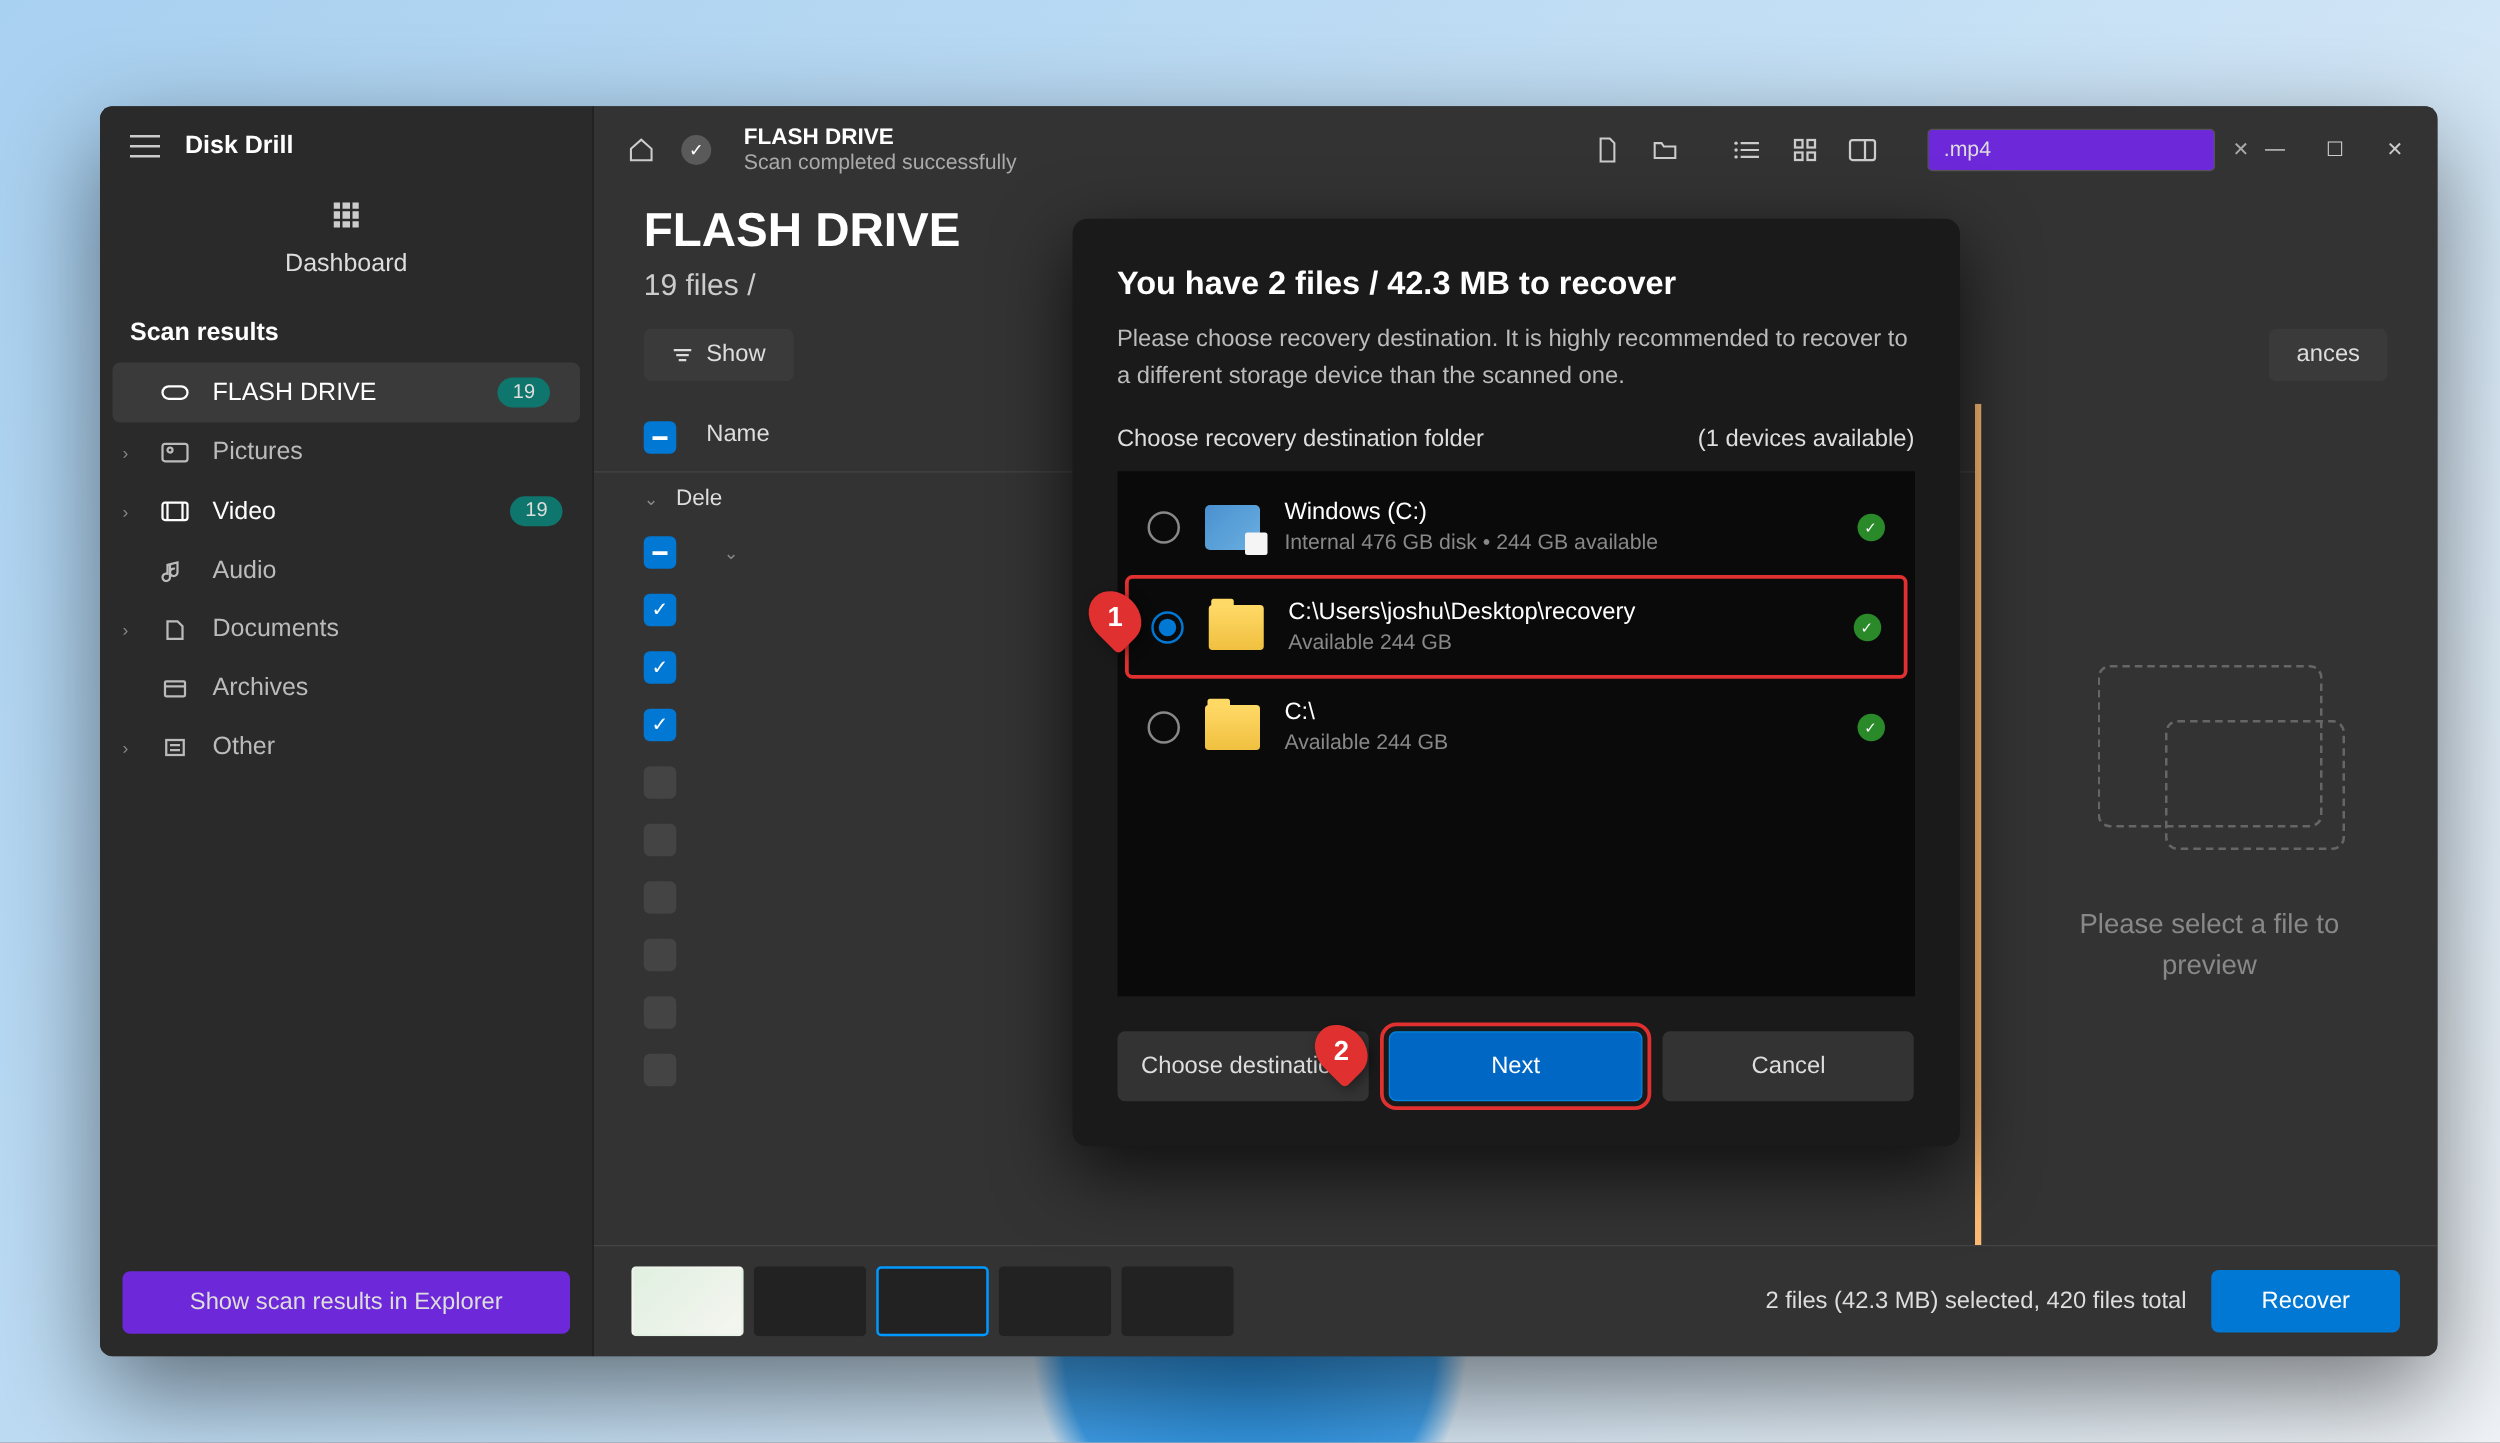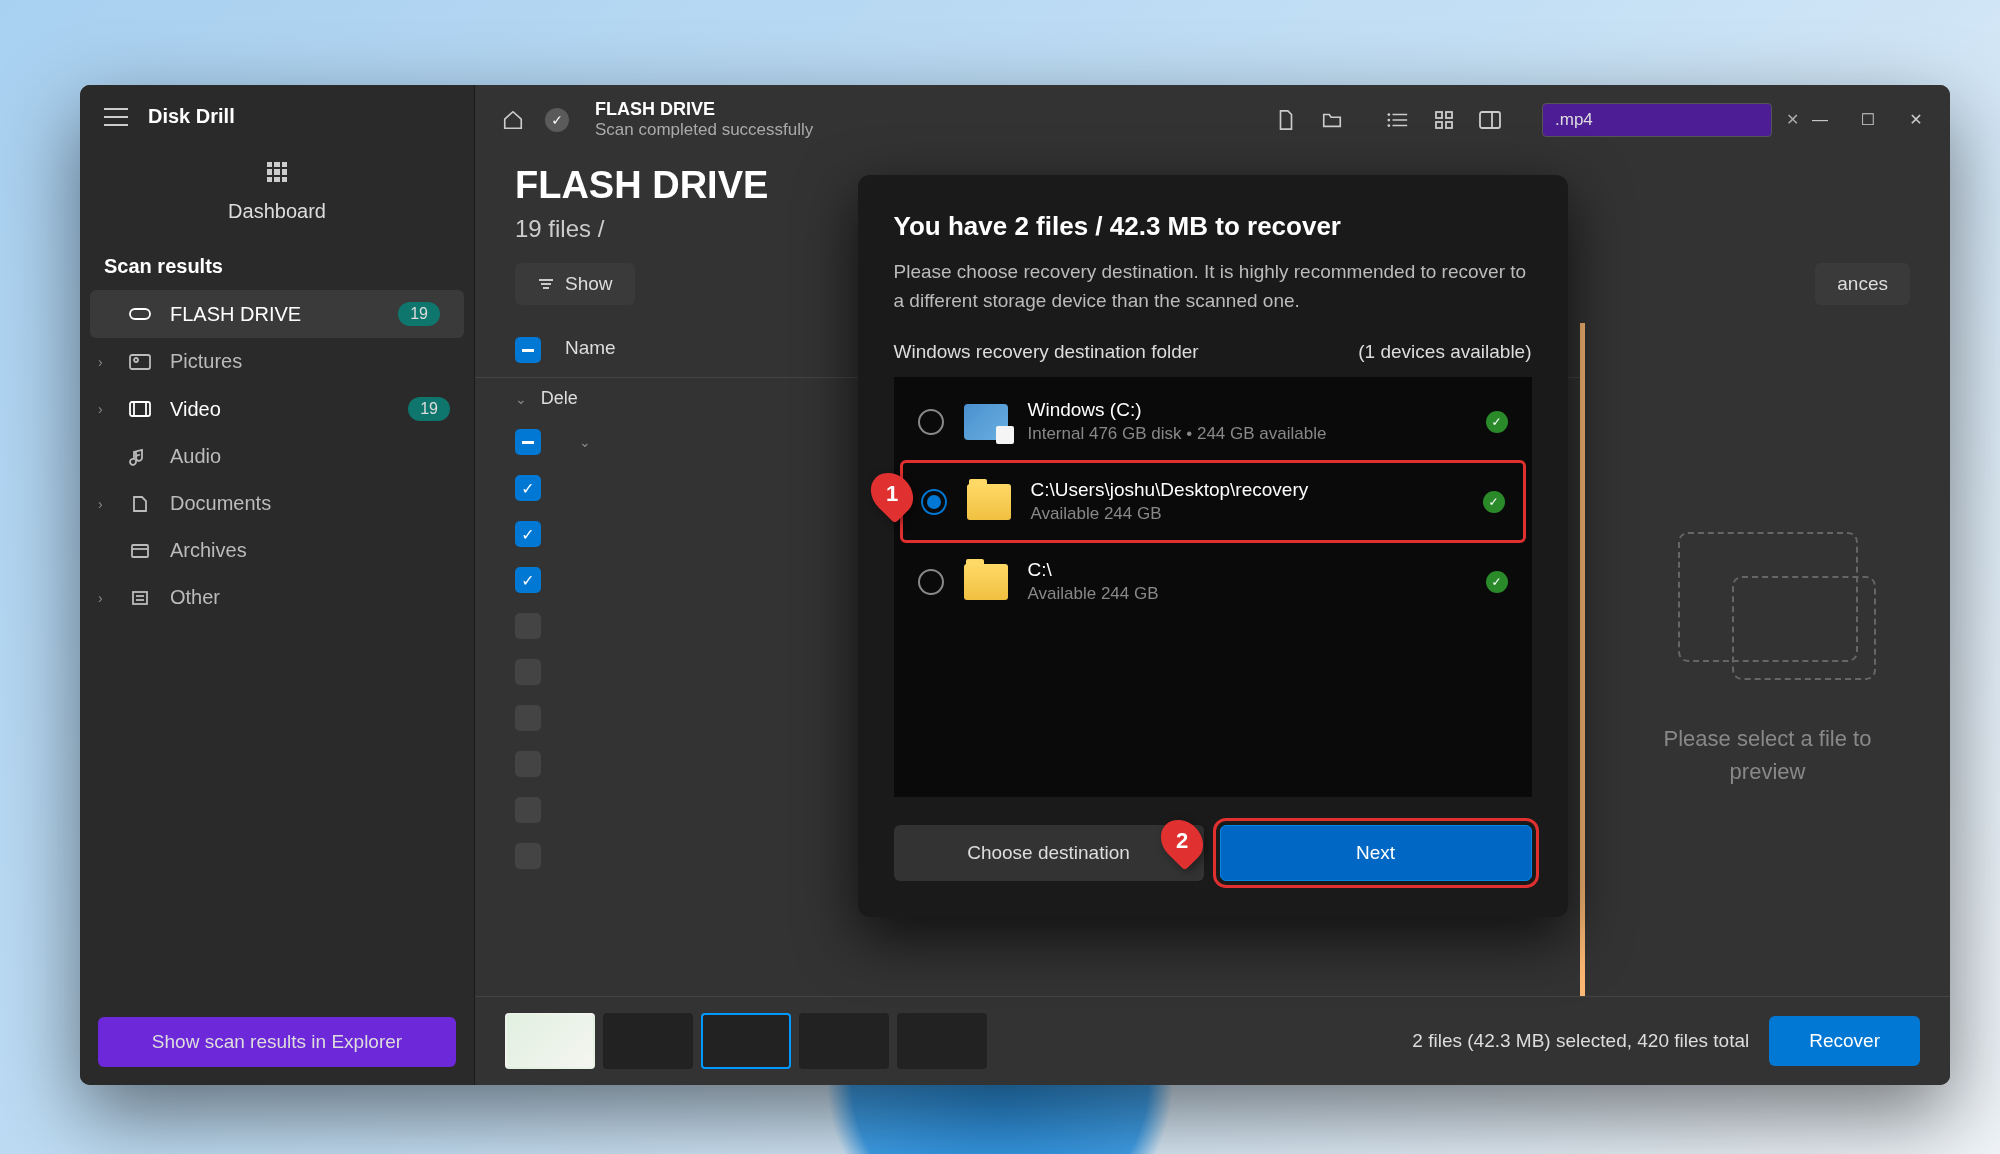--- a/index.html
+++ b/index.html
@@ -25,21 +25,21 @@
 .footer-btn { width: 100%; background: #6d28d9; color: #ddd; border: none; padding: 14px; font-size: 19px; border-radius: 6px; cursor: pointer; }
 .main { flex: 1; background: #333; display: flex; flex-direction: column; position: relative; }
 .toolbar { display: flex; align-items: center; padding: 14px 24px; gap: 18px; }
 .tb-icon { width: 28px; height: 28px; display: flex; align-items: center; justify-content: center; color: #ccc; cursor: pointer; font-size: 18px; }
 .tb-check { width: 24px; height: 24px; border-radius: 50%; background: #5a5a5a; display: flex; align-items: center; justify-content: center; color: #fff; font-size: 14px; }
 .header-text { display: flex; flex-direction: column; margin-left: 8px; }
 .header-title { color: #fff; font-size: 18px; font-weight: 600; }
 .header-sub { color: #aaa; font-size: 17px; }
 .tb-spacer { flex: 1; }
 .tb-group { display: flex; gap: 18px; align-items: center; }
-.search-box { display: flex; align-items: center; background: #4c1d95; border: 1px solid #555; border-radius: 4px; padding: 6px 12px; gap: 10px; width: 230px; }
+.search-box { display: flex; align-items: center; background: #6d28d9; border: 1px solid #555; border-radius: 4px; padding: 6px 12px; gap: 10px; width: 230px; }
 .search-box input { background: none; border: none; color: #ddd; font-size: 17px; outline: none; flex: 1; }
 .search-box .clear { color: #aaa; cursor: pointer; font-size: 16px; }
 .win-controls { display: flex; gap: 28px; margin-left: 20px; }
 .win-btn { width: 20px; height: 20px; color: #ccc; cursor: pointer; display: flex; align-items: center; justify-content: center; font-size: 16px; }
 .content-header { padding: 10px 40px 20px; }
 .drive-title { color: #fff; font-size: 38px; font-weight: 600; }
 .drive-sub { color: #ccc; font-size: 24px; margin-top: 8px; }
 .filter-bar { padding: 0 40px 18px; display: flex; gap: 14px; }
 .filter-btn { background: #3a3a3a; color: #ddd; border: none; padding: 10px 22px; font-size: 19px; border-radius: 6px; cursor: pointer; display: flex; align-items: center; gap: 10px; }
 .table-area { flex: 1; display: flex; overflow: hidden; }
@@ -379,21 +379,21 @@
       </div>
       <div class="status-text">2 files (42.3 MB) selected, 420 files total</div>
       <button class="recover-btn">Recover</button>
     </div>
 
     <div class="modal-overlay">
       <div class="modal">
         <div class="modal-title">You have 2 files / 42.3 MB to recover</div>
         <div class="modal-desc">Please choose recovery destination. It is highly recommended to recover to a different storage device than the scanned one.</div>
         <div class="modal-subheader">
-          <span>Windows recovery destination folder</span>
+          <span>Choose recovery destination folder</span>
           <span>(1 devices available)</span>
         </div>
         <div class="dest-list">
           <div class="dest-item">
             <div class="radio"></div>
             <div class="dest-icon drive-icon"></div>
             <div class="dest-text">
               <div class="dest-name">Windows (C:)</div>
               <div class="dest-info">Internal 476 GB disk • 244 GB available</div>
             </div>
@@ -422,17 +422,18 @@
           </div>
         </div>
         <div class="modal-buttons">
           <button class="modal-btn secondary">Choose destination</button>
           <button class="modal-btn primary highlighted-btn" style="position:relative;">
             <div class="callout callout-2">
                 <span>2</span>
               </div>
             <span>Next</span>
           </button>
+          <button class="modal-btn secondary">Cancel</button>
         </div>
       </div>
     </div>
   </div>
 </div>
 
 </body></html>

